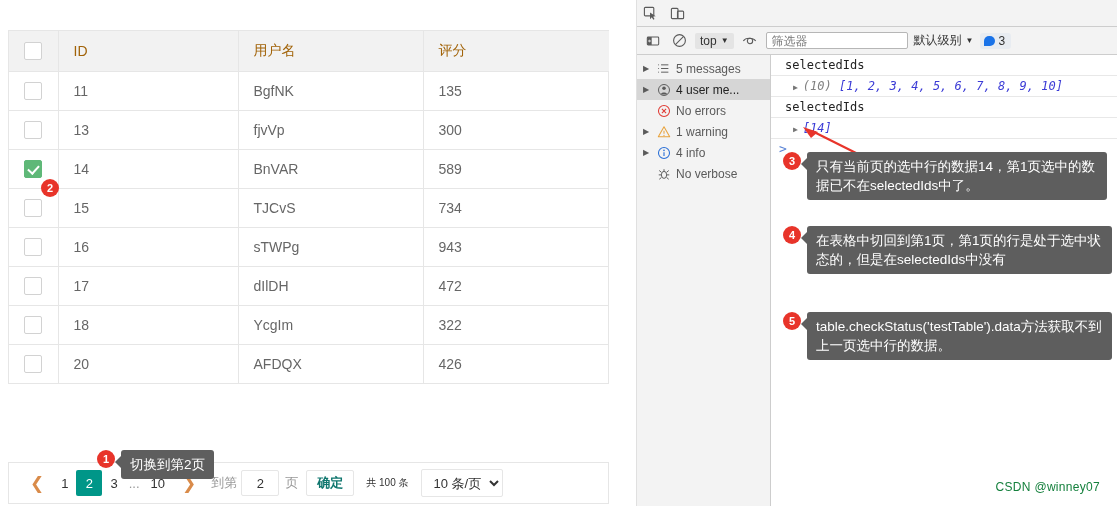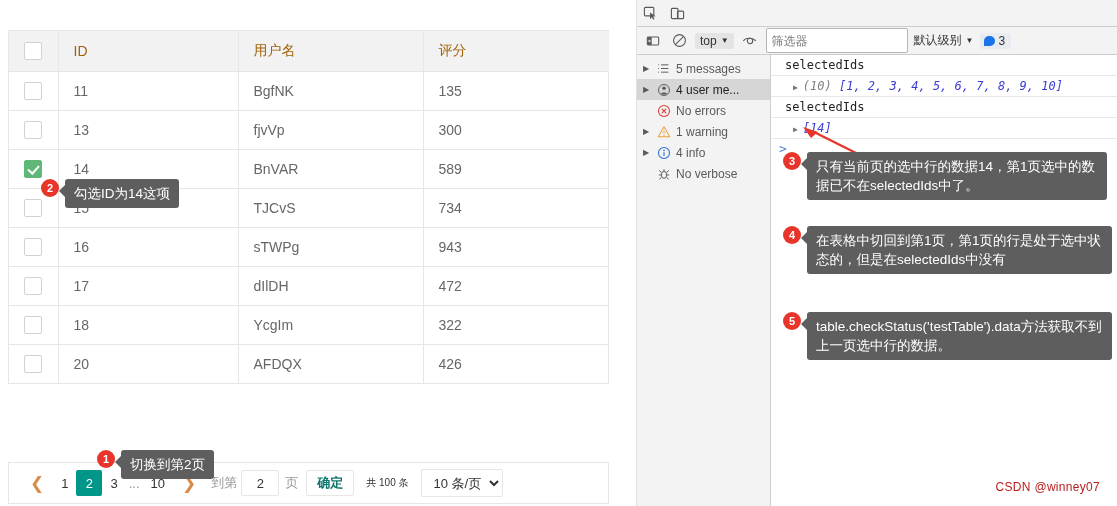--- a/index.html
+++ b/index.html
@@ -132,21 +132,21 @@
     height: 28px; display: flex; align-items: center; gap: 6px;
     padding: 0 6px; border-bottom: 1px solid #cdcdcd; background: #f3f3f3;
   }
   .tb-ico { width: 20px; height: 20px; display: flex; align-items: center; justify-content: center; cursor: pointer; }
   .ctx-drop {
     display: flex; align-items: center; gap: 4px;
     background: #e4e4e4; border-radius: 2px; padding: 1px 5px;
     font-size: 12px; color: #333; cursor: pointer;
   }
   .filter-box {
-    width: 142px; height: 25px; border: 1px solid #b6b6b6; border-radius: 2px;
+    width: 142px; height: 17px; border: 1px solid #b6b6b6; border-radius: 2px;
     background: #fff; font-size: 12px; color: #333; padding: 0 5px;
     font-family: inherit;
   }
   .lvl-drop { display: flex; align-items: center; gap: 4px; font-size: 12px; color: #333; cursor: pointer; }
   .msg-badge {
     display: flex; align-items: center; gap: 4px;
     background: #e8ecf1; border-radius: 3px; padding: 1px 6px 1px 4px;
     font-size: 12px; color: #333; cursor: pointer;
   }
   .bubble { width: 11px; height: 10px; background: #1a73e8; border-radius: 50% 50% 50% 0 / 55% 55% 55% 0; }
@@ -181,21 +181,21 @@
   .cons-row.obj { padding-left: 22px; }
   .cons-row .arrw { color: #767676; font-size: 8px; margin-right: 5px; }
   .cons-cnt { color: #808080; font-style: italic; }
   .cons-arr { color: #3b3bd6; font-style: italic; }
   .prompt-row {
     padding: 2px 0 0 8px;
     color: #5a84d6; font-family: "DejaVu Sans Mono", monospace; font-size: 13px;
   }
   .watermark {
     position: absolute; right: 17px; bottom: 12px;
-    font-size: 12px; color: #b91c1c; letter-spacing: .3px;
+    font-size: 12px; color: #15803d; letter-spacing: .3px;
   }
 
   
   .ann { position: absolute; display: flex; align-items: flex-start; }
   .ann-dot {
     width: 18px; height: 18px; border-radius: 50%;
     background: #e8342a; color: #fff;
     font-size: 11px; font-weight: bold;
     display: flex; align-items: center; justify-content: center;
     flex: none; z-index: 3; position: relative;
@@ -451,21 +451,20 @@
     </div>
   </div>
 
   <svg class="ann-arrow" style="left:800px; top:124px;" width="70" height="34">
     <line x1="58" y1="30" x2="12" y2="7" stroke="#e8342a" stroke-width="2.2"></line>
     <path d="M3 3 L18 8 L11 14 Z" fill="#e8342a"></path>
   </svg>
 
   <div class="ann" style="left:41px; top:179px;">
     <div class="ann-dot">2</div>
-    <div class="ann-tip">勾选ID为14这项</div>
   </div>
 
   <div class="ann" style="left:97px; top:450px;">
     <div class="ann-dot">1</div>
     <div class="ann-tip">切换到第2页</div>
   </div>
 
   <div class="ann" style="left:783px; top:152px; width:330px;">
     <div class="ann-dot">3</div>
     <div class="ann-tip" style="width:300px;">只有当前页的选中行的数据14，第1页选中的数据已不在selectedIds中了。</div>

